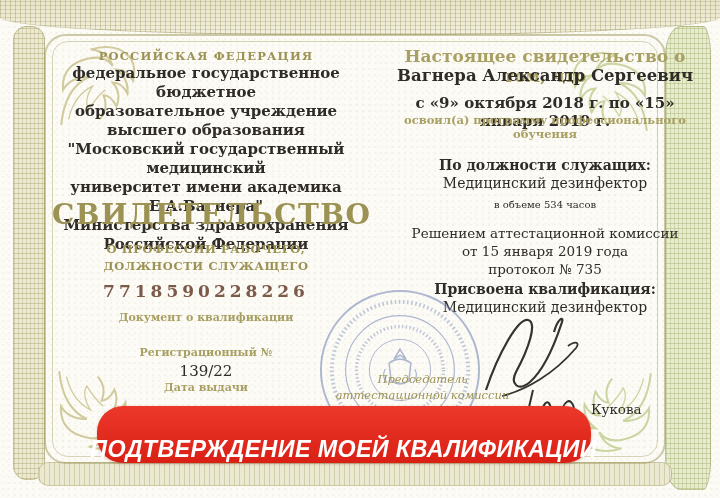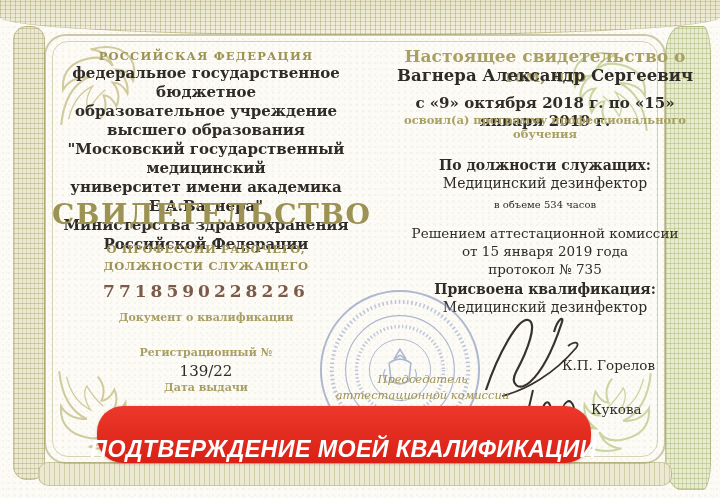--- a/index.html
+++ b/index.html
@@ -169,21 +169,20 @@
       <path d="M70,84 Q66,92 72,98 M100,84 Q104,92 98,98" stroke-width="1.2"></path>
     </g>
   </svg>
 
   <div class="abs chairman center gold preline">Председатель
 аттестационной комиссии</div>
   <svg class="abs sig sig1" width="118" height="92" viewBox="0 0 118 92">
     <path d="M18,80 C30,44 50,8 60,10 C70,12 60,40 48,62 C42,74 50,82 62,72 C80,56 90,24 94,12 C96,6 90,8 86,22" stroke="#36322d" fill="none" stroke-width="2.2"></path>
     <path d="M34,86 C58,80 86,64 108,38 C112,33 108,30 100,36" stroke="#36322d" fill="none" stroke-width="1.8"></path>
   </svg>
-  <div class="abs signer1 dark">К.П. Горелов</div>
   <svg class="abs sig sig2" width="62" height="44" viewBox="0 0 62 44">
     <path d="M8,40 L15,10 M22,40 C24,24 30,16 33,28 L35,40 M42,38 C45,20 53,16 56,28" stroke="#36322d" fill="none" stroke-width="2"></path>
     <path d="M4,42 C22,36 44,40 60,35" stroke="#36322d" fill="none" stroke-width="1.6"></path>
   </svg>
   <div class="abs signer2 dark">Кукова</div>
 
   <div class="abs banner">
     <span class="banner-text">ПОДТВЕРЖДЕНИЕ МОЕЙ КВАЛИФИКАЦИИ</span>
   </div>
 

